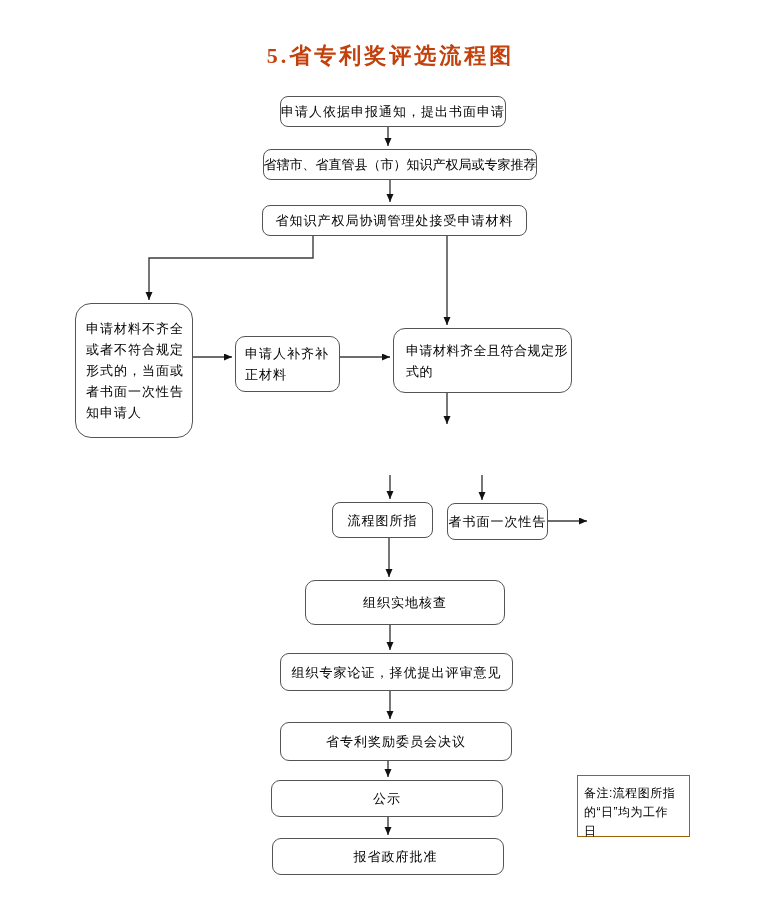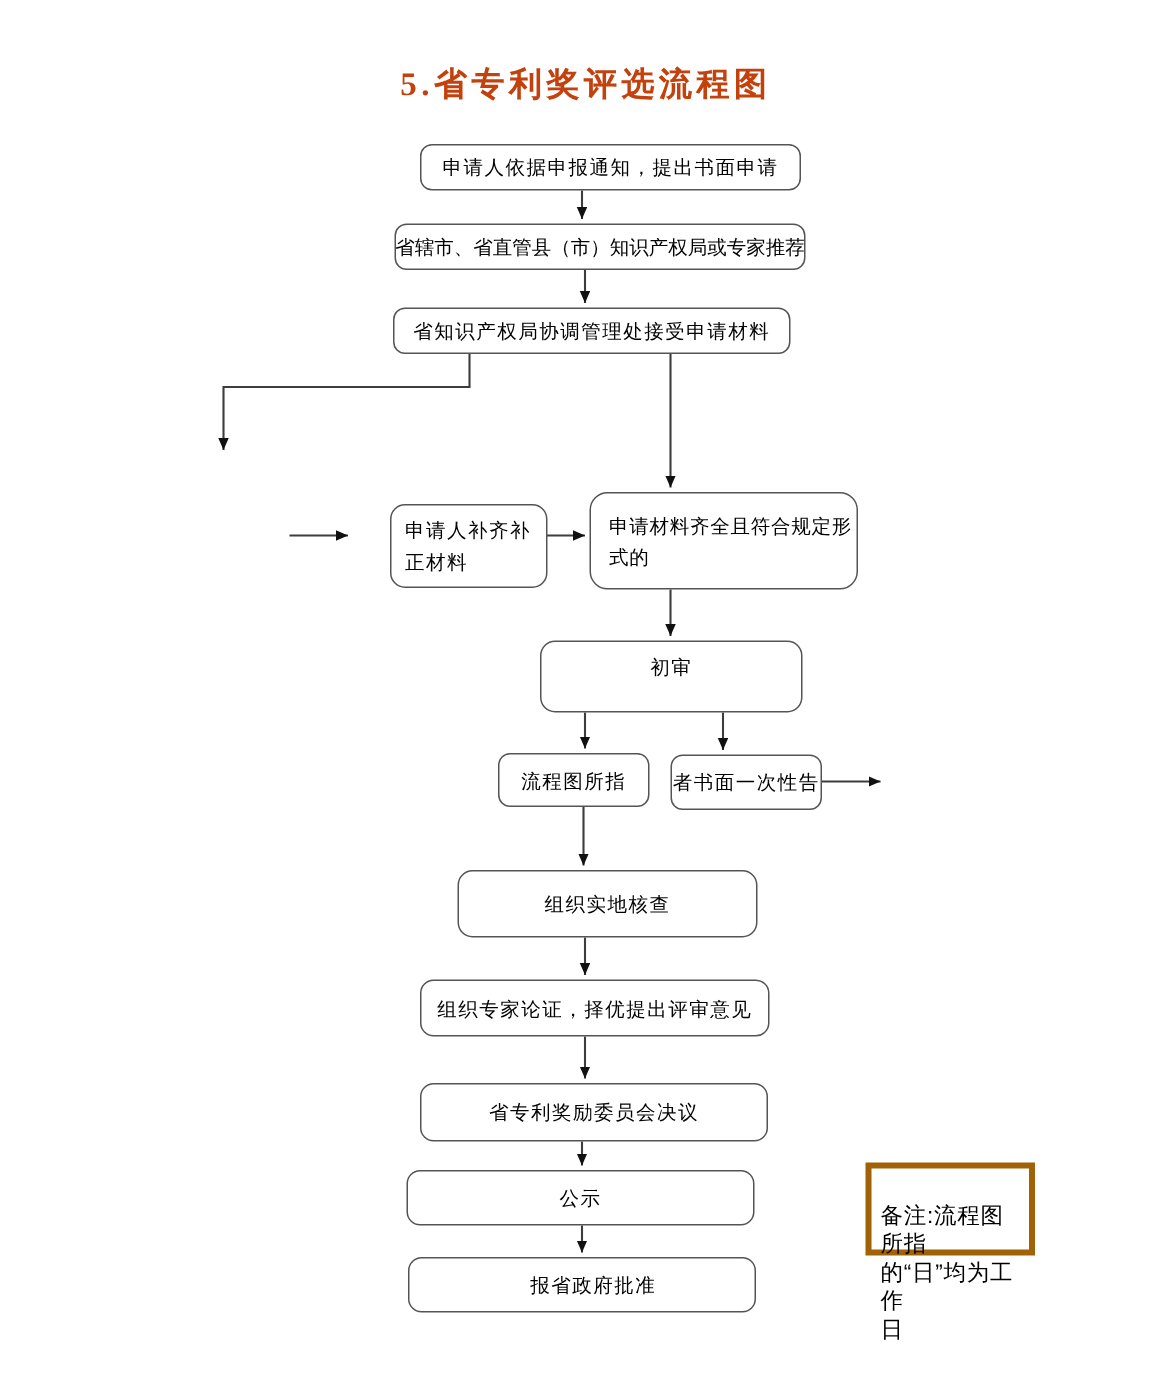--- a/index.html
+++ b/index.html
@@ -32,23 +32,23 @@
     letter-spacing:1px;
   }
   .node.ml{
     white-space:pre-line;
     justify-content:flex-start;
     text-align:left;
   }
   .note-box{
     position:absolute;box-sizing:border-box;
     background:#fff;
-    border:4px solid #a16207;
-    font-size:15px;line-height:19px;color:#000;
-    padding:22px 6px;
+    border:1px solid #a16207;
+    font-size:12px;line-height:19px;color:#000;
+    padding:8px 6px;
     white-space:pre-line;
     text-align:left;
     letter-spacing:0.5px;
   }
 </style>
 </head>
 <body>
 
 <div class="page">
 
@@ -70,34 +70,38 @@
     <line x1="548" y1="521" x2="587" y2="521" marker-end="url(#arrow)"></line>
     <line x1="389" y1="538" x2="389" y2="577" marker-end="url(#arrow)"></line>
     <line x1="390" y1="625" x2="390" y2="650" marker-end="url(#arrow)"></line>
     <line x1="390" y1="691" x2="390" y2="719" marker-end="url(#arrow)"></line>
     <line x1="388" y1="761" x2="388" y2="777" marker-end="url(#arrow)"></line>
     <line x1="388" y1="817" x2="388" y2="835" marker-end="url(#arrow)"></line>
   </svg>
 
   <div class="page-title">5.省专利奖评选流程图</div>
 
-  <div class="node" style="left:280px;top:96px;width:254px;height:31px;border-radius:8px;">申请人依据申报通知，提出书面申请</div>
+  <div class="node" style="left:280px;top:96px;width:226px;height:31px;border-radius:8px;">申请人依据申报通知，提出书面申请</div>
 
   <div class="node" style="left:263px;top:149px;width:274px;height:31px;border-radius:8px;letter-spacing:0;">省辖市、省直管县（市）知识产权局或专家推荐</div>
 
   <div class="node" style="left:262px;top:205px;width:265px;height:31px;border-radius:8px;">省知识产权局协调管理处接受申请材料</div>
 
+  <div class="node ml" style="left:75px;top:303px;width:118px;height:135px;border-radius:16px;padding-left:10px;">申请材料不齐全
+或者不符合规定
+形式的，当面或
+者书面一次性告
+知申请人</div>
 
-  <div class="node ml" style="left:235px;top:336px;width:105px;height:56px;border-radius:10px;padding-left:9px;margin-left:25px;">申请人补齐补
+  <div class="node ml" style="left:235px;top:336px;width:105px;height:56px;border-radius:10px;padding-left:9px;">申请人补齐补
 正材料</div>
 
   <div class="node ml" style="left:393px;top:328px;width:179px;height:65px;border-radius:12px;padding-left:12px;letter-spacing:0.5px;">申请材料齐全且符合规定形
 式的</div>
 
-  <div class="node" style="left:360px;top:427px;width:175px;height:48px;border-radius:10px;align-items:flex-start;padding-top:6px;">初审</div>
 
   <div class="node" style="left:332px;top:502px;width:101px;height:36px;border-radius:8px;">流程图所指</div>
 
   <div class="node" style="left:447px;top:503px;width:101px;height:37px;border-radius:8px;">者书面一次性告</div>
 
 
   <div class="node" style="left:305px;top:580px;width:200px;height:45px;border-radius:10px;">组织实地核查</div>
 
   <div class="node" style="left:280px;top:653px;width:233px;height:38px;border-radius:9px;">组织专家论证，择优提出评审意见</div>
 

